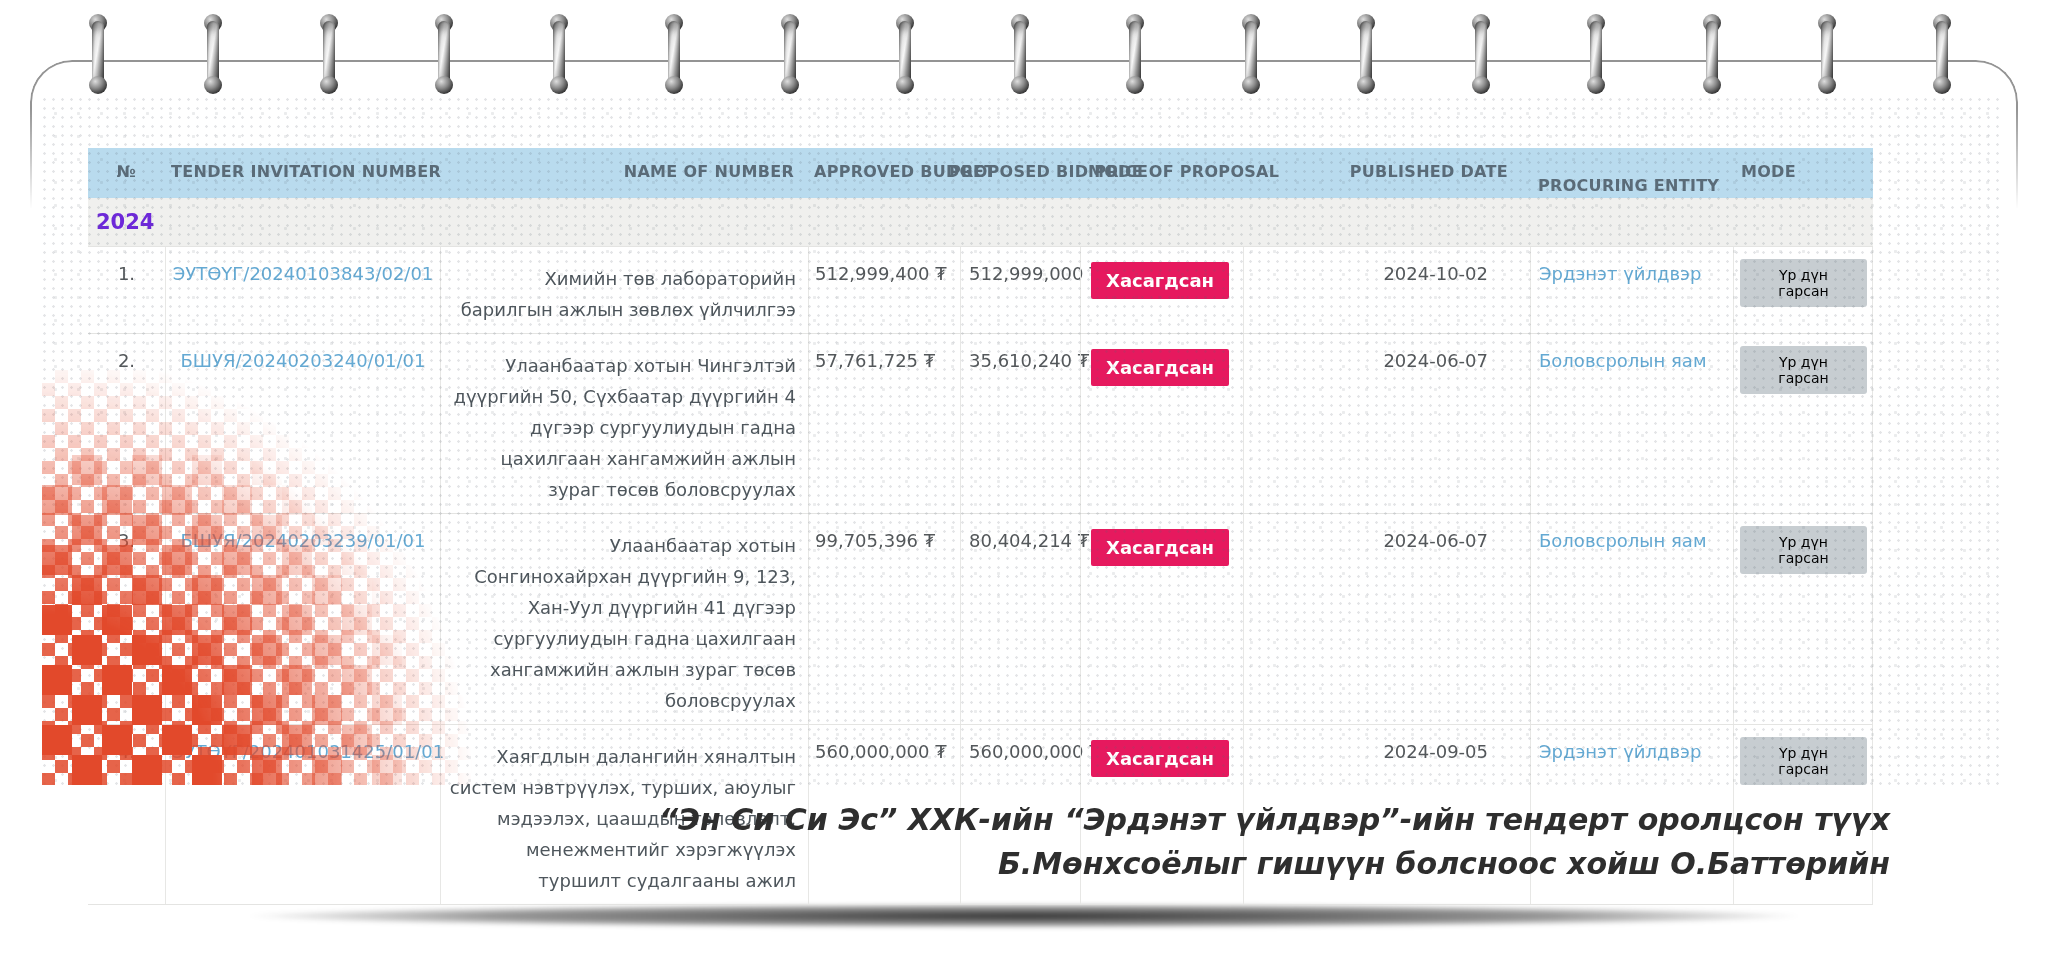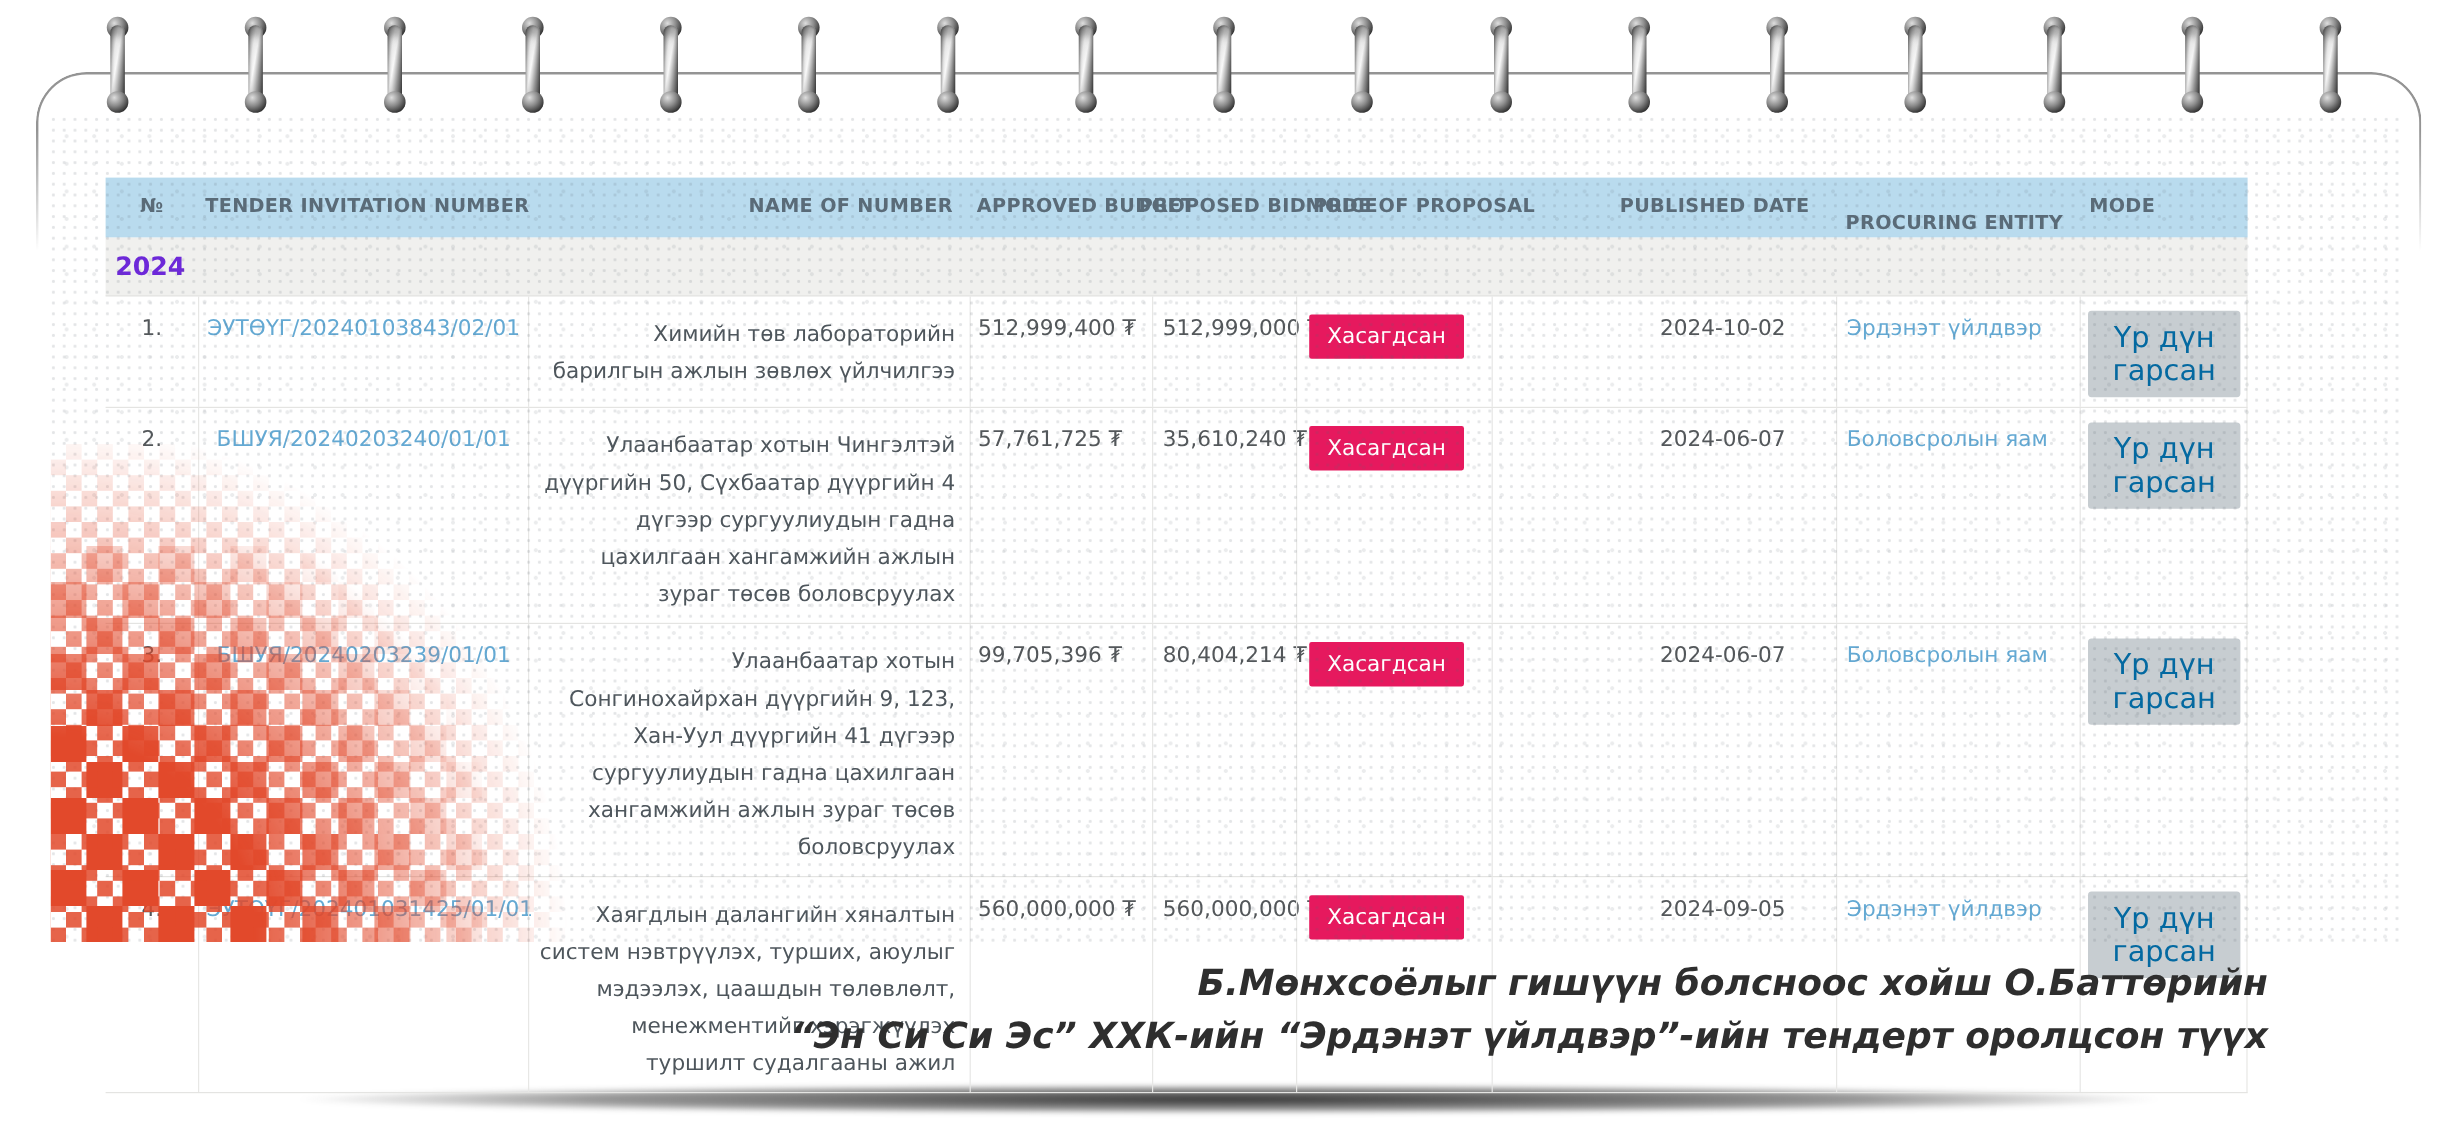--- a/index.html
+++ b/index.html
@@ -38,27 +38,27 @@
   .cell{padding:16px 6px 8px 6px;border-left:1px solid #e7e7e5;box-sizing:border-box;}
   .grid-row .cell:first-child{border-left:none;}
   .r1{min-height:85px;} .r2{min-height:148px;} .r3{min-height:147px;} .r4{min-height:147px;}
 
   .c-num{text-align:center;}
   .c-tender{text-align:center;}
   a.lnk{color:#64a9d3;text-decoration:none;cursor:pointer;}
   .c-name{text-align:right;line-height:31px;color:#4e565c;padding-right:12px;}
   .c-budget{text-align:right;padding-right:10px;white-space:nowrap;}
   .c-bid{text-align:left;padding-left:8px;white-space:nowrap;margin-left:17px;}
-  .c-badge{padding-top:15px;padding-left:10px;}
+  .c-badge{padding-top:15px;padding-left:10px;font-weight:bold;}
   .badge{display:inline-block;background:#e6195e;color:#ffffff;font-size:18px;
     padding:8px 15px;border-radius:2px;}
   .c-date{text-align:right;padding-right:42px;white-space:nowrap;}
   .c-entity{text-align:left;padding-left:8px;}
   .c-mode{text-align:center;padding-top:12px;}
-  .btn-result{display:inline-block;background:#c7cdd1;color:#0369a1;font-size:24px;
+  .btn-result{display:inline-block;background:#c7cdd1;color:#000000;font-size:14px;
     padding:8px 14px;border-radius:3px;border:none;cursor:pointer;
     font-family:"DejaVu Sans","Liberation Sans",sans-serif;}
 
   
   .h-num{text-align:center;}
   .h-tender{text-align:left;padding-left:6px;}
   .h-name{text-align:right;padding-right:14px;}
   .h-budget{text-align:center;}
   .h-bid{text-align:center;}
   .h-modep{text-align:left;padding-left:8px;}
@@ -250,17 +250,17 @@
     <div class="cell c-entity"><a class="lnk">Эрдэнэт үйлдвэр</a></div>
     <div class="cell c-mode"><button class="btn-result">Үр дүн гарсан</button></div>
   </div>
 </div>
 
 <div class="noise"></div>
 <div class="checker-a"></div>
 <div class="checker-b"></div>
 
 <div class="caption">
+  <div>“Эн Си Си Эс” ХХК-ийн “Эрдэнэт үйлдвэр”-ийн тендерт оролцсон түүх</div>
   <div>Б.Мөнхсоёлыг гишүүн болсноос хойш О.Баттөрийн</div>
-  <div>“Эн Си Си Эс” ХХК-ийн “Эрдэнэт үйлдвэр”-ийн тендерт оролцсон түүх</div>
 </div>
 
 <div class="bshadow"></div>
 
 </body></html>

